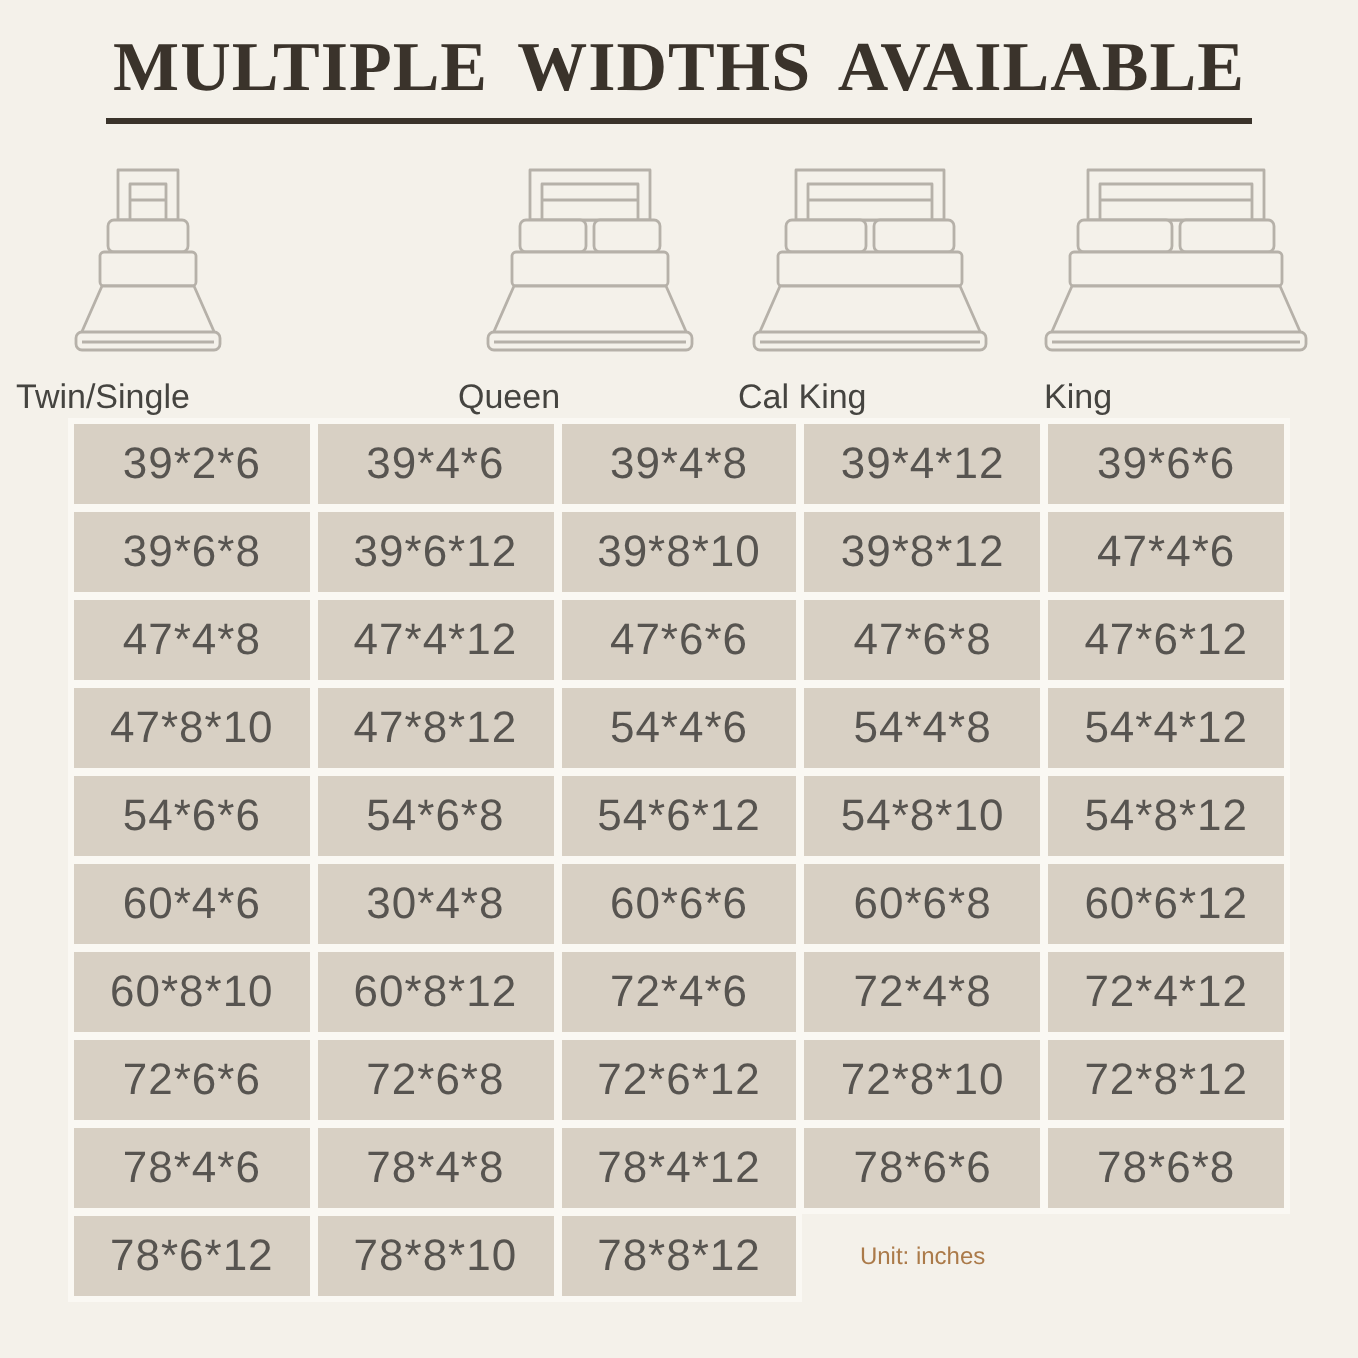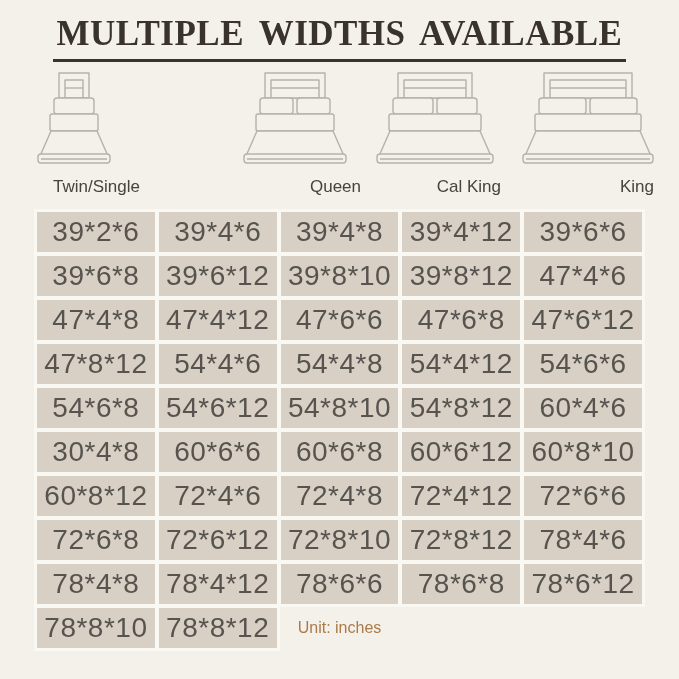--- a/index.html
+++ b/index.html
@@ -21,50 +21,50 @@
     font-size:35px;
     letter-spacing:0.5px;
     word-spacing:6px;
     color:var(--title);
     border-bottom:3px solid var(--title);
     padding:0 4px 5px 4px;
     white-space:nowrap;
     text-align:center;
   }
   .beds{ position:absolute; left:0; top:72px; width:679px; height:128px; }
-  .bed{ position:absolute; top:0; width:132px; text-align:right; }
+  .bed{ position:absolute; top:12px; width:132px; text-align:left; }
   .bed svg{ display:block; margin:0 auto; }
   .bed-label{
     display:inline-block;
     margin-top:9px;
     font-size:17px;
     color:var(--label);
     white-space:nowrap;
   }
   .grid{
     position:absolute; left:33px; top:208px; width:613px;
     padding:4px;
     display:grid;
     grid-template-columns:repeat(5,1fr);
     grid-auto-rows:40px;
     gap:4px;
   }
   .size-cell{
     background:var(--cell);
     outline:3px solid var(--gap);
     display:flex; align-items:center; justify-content:center;
-    font-size:28px;
+    font-size:22px;
     letter-spacing:0.5px;
     color:var(--cell-text);
   }
   .unit-cell{
     background:transparent;
     outline:none;
     display:flex; align-items:center; justify-content:center;
-    font-size:16px;
+    font-size:12px;
     color:var(--unit);
     white-space:nowrap;
   }
 </style>
 </head>
 <body>
 
 <div class="title-wrap">
   <span class="title-text">MULTIPLE WIDTHS AVAILABLE</span>
 </div>
@@ -132,20 +132,21 @@
     <div class="size-cell">39*6*8</div>
     <div class="size-cell">39*6*12</div>
     <div class="size-cell">39*8*10</div>
     <div class="size-cell">39*8*12</div>
     <div class="size-cell">47*4*6</div>
     <div class="size-cell">47*4*8</div>
     <div class="size-cell">47*4*12</div>
     <div class="size-cell">47*6*6</div>
     <div class="size-cell">47*6*8</div>
     <div class="size-cell">47*6*12</div>
+    <div class="size-cell">47*8*10</div>
     <div class="size-cell">47*8*12</div>
     <div class="size-cell">54*4*6</div>
     <div class="size-cell">54*4*8</div>
     <div class="size-cell">54*4*12</div>
     <div class="size-cell">54*6*6</div>
     <div class="size-cell">54*6*8</div>
     <div class="size-cell">54*6*12</div>
     <div class="size-cell">54*8*10</div>
     <div class="size-cell">54*8*12</div>
     <div class="size-cell">60*4*6</div>

